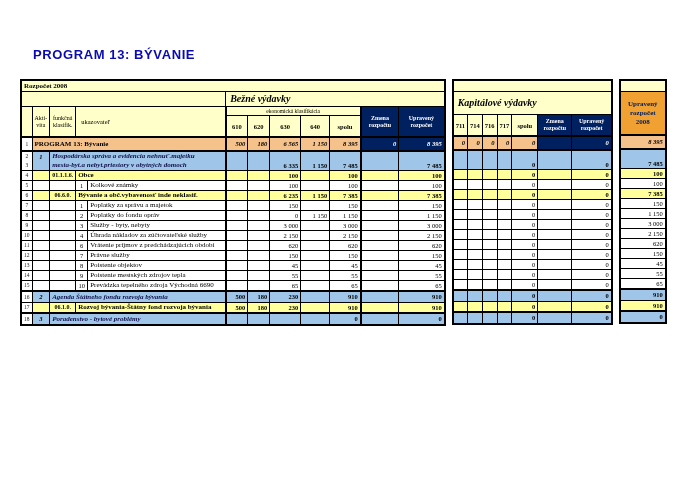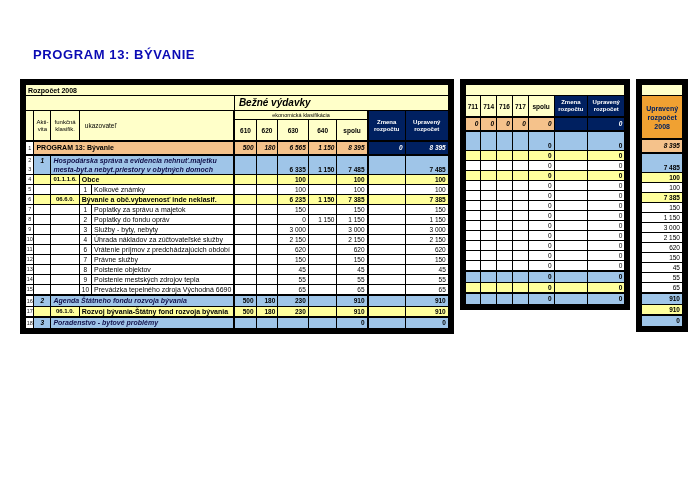--- a/index.html
+++ b/index.html
@@ -1,21 +1,21 @@
 <!DOCTYPE html>
 <html><head>
 <meta charset="utf-8">
 <style>
   html,body { margin:0; padding:0; background:#fff; }
   body { width:700px; height:495px; font-family:"Liberation Sans", sans-serif; overflow:hidden; }
   .wrap { padding:47px 12px 0 20px; }
   .page-title { font-size:13px; font-weight:bold; color:#0a0ab4; letter-spacing:.6px; margin:0 0 17px 13px; }
   .tables { display:flex; align-items:flex-start; gap:6px; }
   table { border-collapse:collapse; table-layout:fixed; }
-  .frame { border:6px solid #000000; }
+  .frame { border:2px solid #000000;font-family:Liberation Serif, serif; }
   td { border:1px solid #000; padding:0 2px; height:9px; line-height:9px; font-size:7px; color:#000;
        overflow:hidden; white-space:nowrap; vertical-align:middle; }
   
   thead td { background:#ffffc9; text-align:center; font-size:6px; line-height:7px; }
   td.toplabel { text-align:left; font-weight:bold; font-size:7px; height:10px; }
   td.striprow { height:10px; }
   td.section { text-align:left; font-weight:bold; font-style:italic; font-size:10px; height:14px; line-height:14px; padding-left:4px; }
   td.section-k { height:22px; line-height:22px; }
   td.ekon { font-size:5.5px; height:8px; line-height:8px; }
   td.code { font-weight:bold; font-size:6.5px; height:20px; }
@@ -359,20 +359,23 @@
           <col style="width:14px">
         <col style="width:26px">
           <col style="width:34px">
           <col style="width:40px">
       </colgroup>
       <thead>
         <tr>
           <td class="striprow" colspan="7"></td>
         </tr>
         <tr>
+          <td class="section section-k" colspan="7">Kapitálové výdavky</td>
+        </tr>
+        <tr>
           <td class="code code-k">711</td>
           <td class="code code-k">714</td>
           <td class="code code-k">716</td>
           <td class="code code-k">717</td>
           <td class="code code-k">spolu</td>
           <td class="hnavy">
             <div>Zmena</div>
             <div>rozpočtu</div>
           </td>
           <td class="hnavy">

